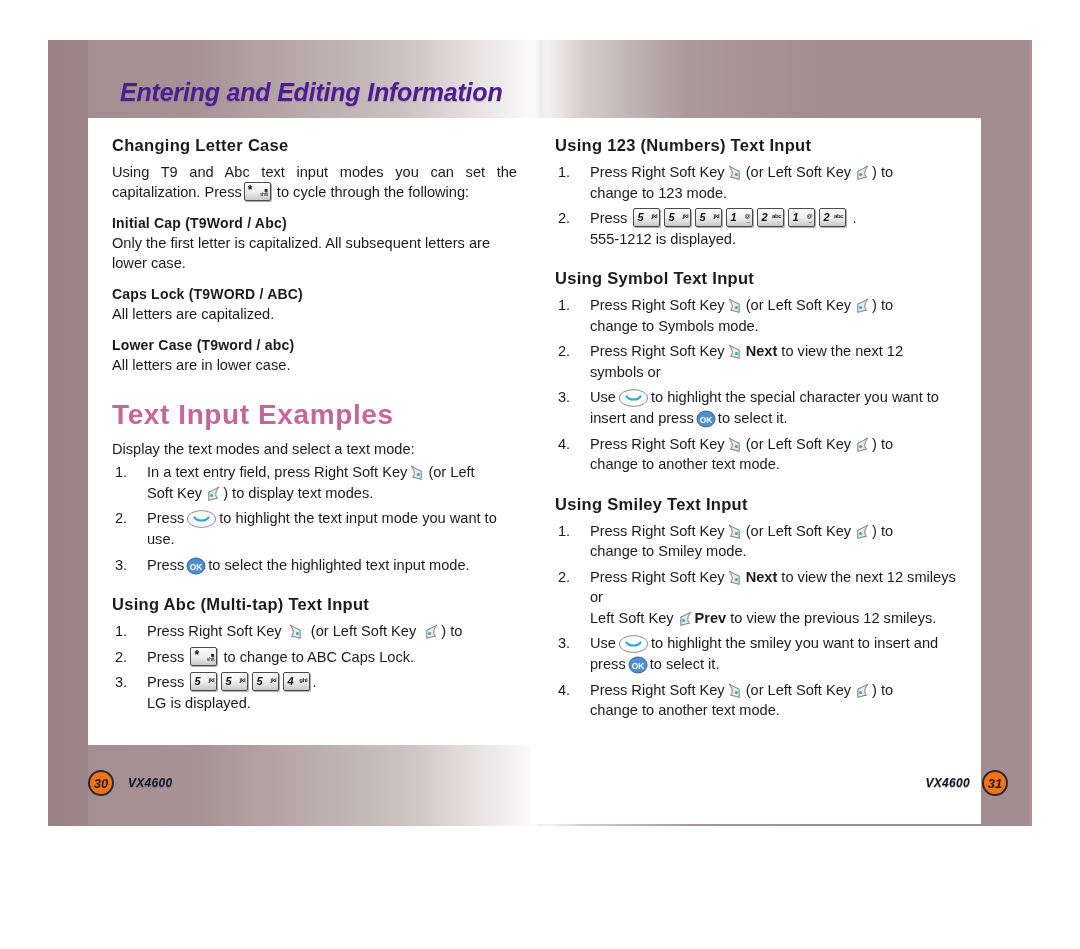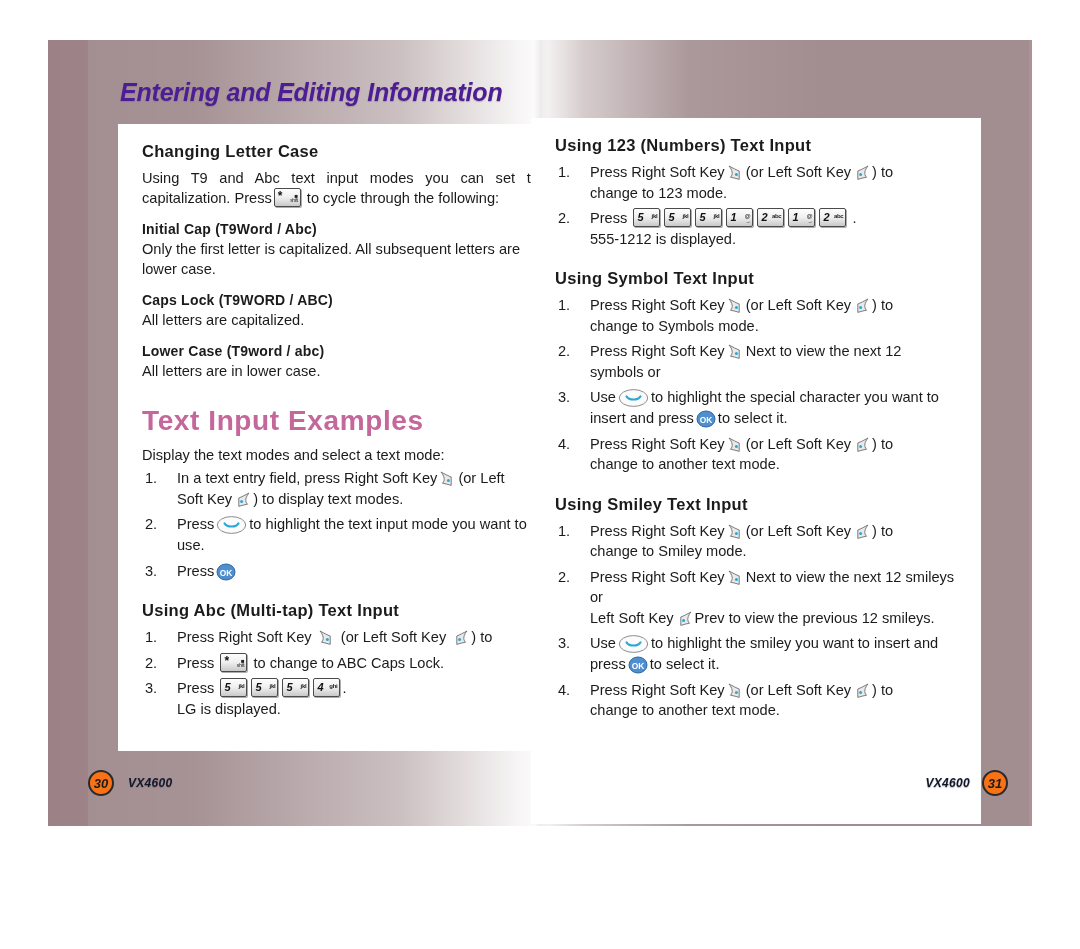--- a/index.html
+++ b/index.html
@@ -97,24 +97,23 @@
   }
 
   
   .panel {
     position: absolute;
     background: #ffffff;
     overflow: hidden;
   }
   #panel-left {
     left: 40px;
-    top: 84px;
+    top: 78px;
     width: 453px;
     height: 627px;
-    margin-left: 30px;
   }
   #panel-right {
     left: 483px;
     top: 78px;
     width: 450px;
     height: 706px;
   }
   .panel-inner {
     padding: 18px 24px 0 24px;
   }
@@ -167,21 +166,21 @@
     margin-bottom: 5px;
   }
   ol.steps li .num {
     position: absolute;
     left: 3px;
     top: 0;
     width: 22px;
     font-size: 14.6px;
   }
   .sub-line { display: block; }
-  b.strong { font-weight: normal; }
+  b.strong { font-weight: bold; }
 
   
   .keycap {
     display: inline-block;
     vertical-align: -4px;
     width: 25px;
     height: 17px;
     border: 1px solid #4a4a4a;
     border-radius: 2px;
     background: linear-gradient(to bottom, #fdfdfd 0%, #f0f0f0 48%, #c9c9c9 100%);
@@ -354,21 +353,21 @@
             </svg>
           </span><span>to highlight the text input mode you want to use.</span>
         </li>
         <li>
           <span class="num">3.</span>
           <span>Press</span><span class="okkey">
             <svg width="22" height="18" viewBox="0 0 22 18">
               <ellipse cx="11" cy="9" rx="9" ry="8" fill="#4f8fd0" stroke="#2f66a5" stroke-width="1"></ellipse>
               <text x="11" y="12.6" text-anchor="middle" font-family="Liberation Sans, sans-serif" font-size="8.4" font-weight="bold" fill="#ffffff">OK</text>
             </svg>
-          </span>
+          </span><span>to select the highlighted text input mode.</span>
         </li>
       </ol>
 
       <h2 class="section-title spaced">Using Abc (Multi-tap) Text Input</h2>
 
       <ol class="steps">
         <li>
           <span class="num">1.</span>
           <span>Press Right Soft Key</span>
           <span class="softkey">

